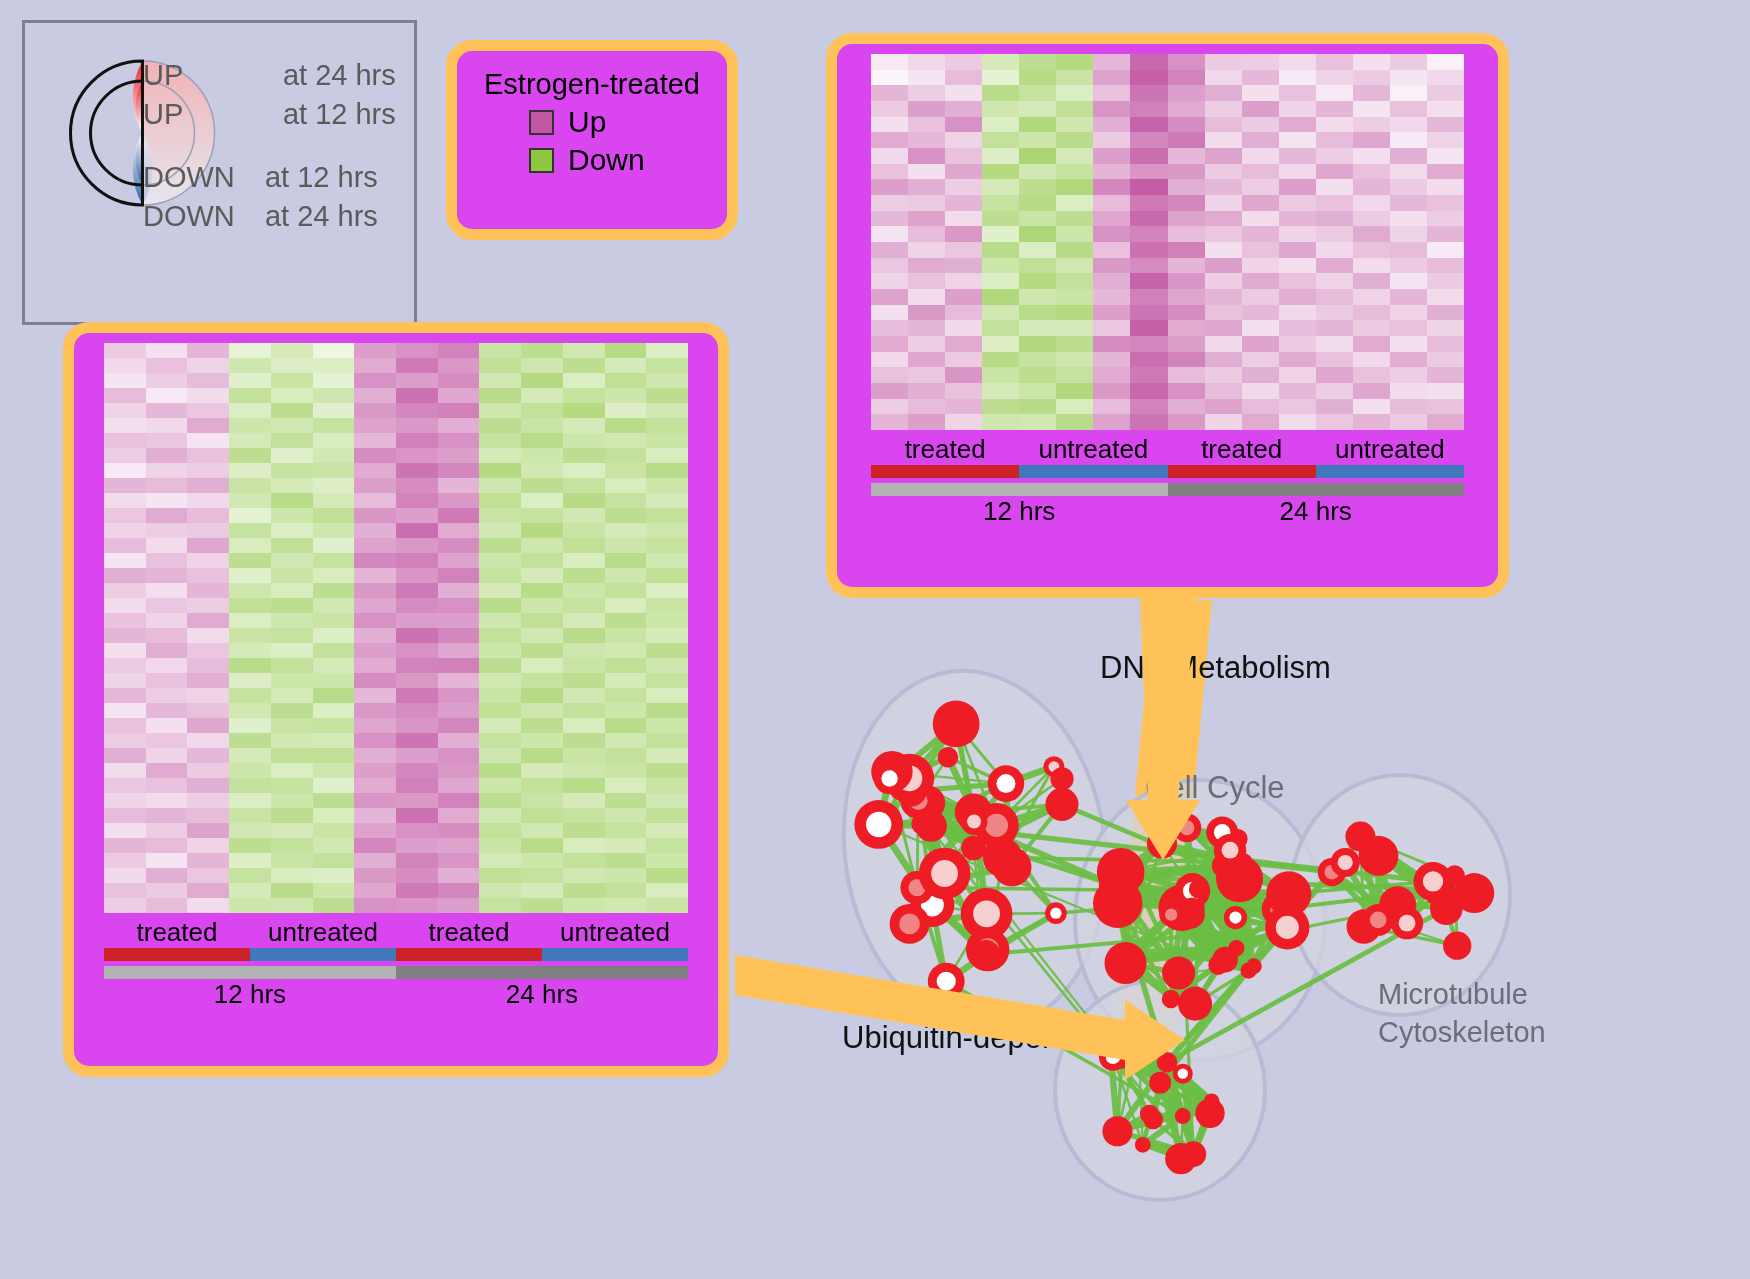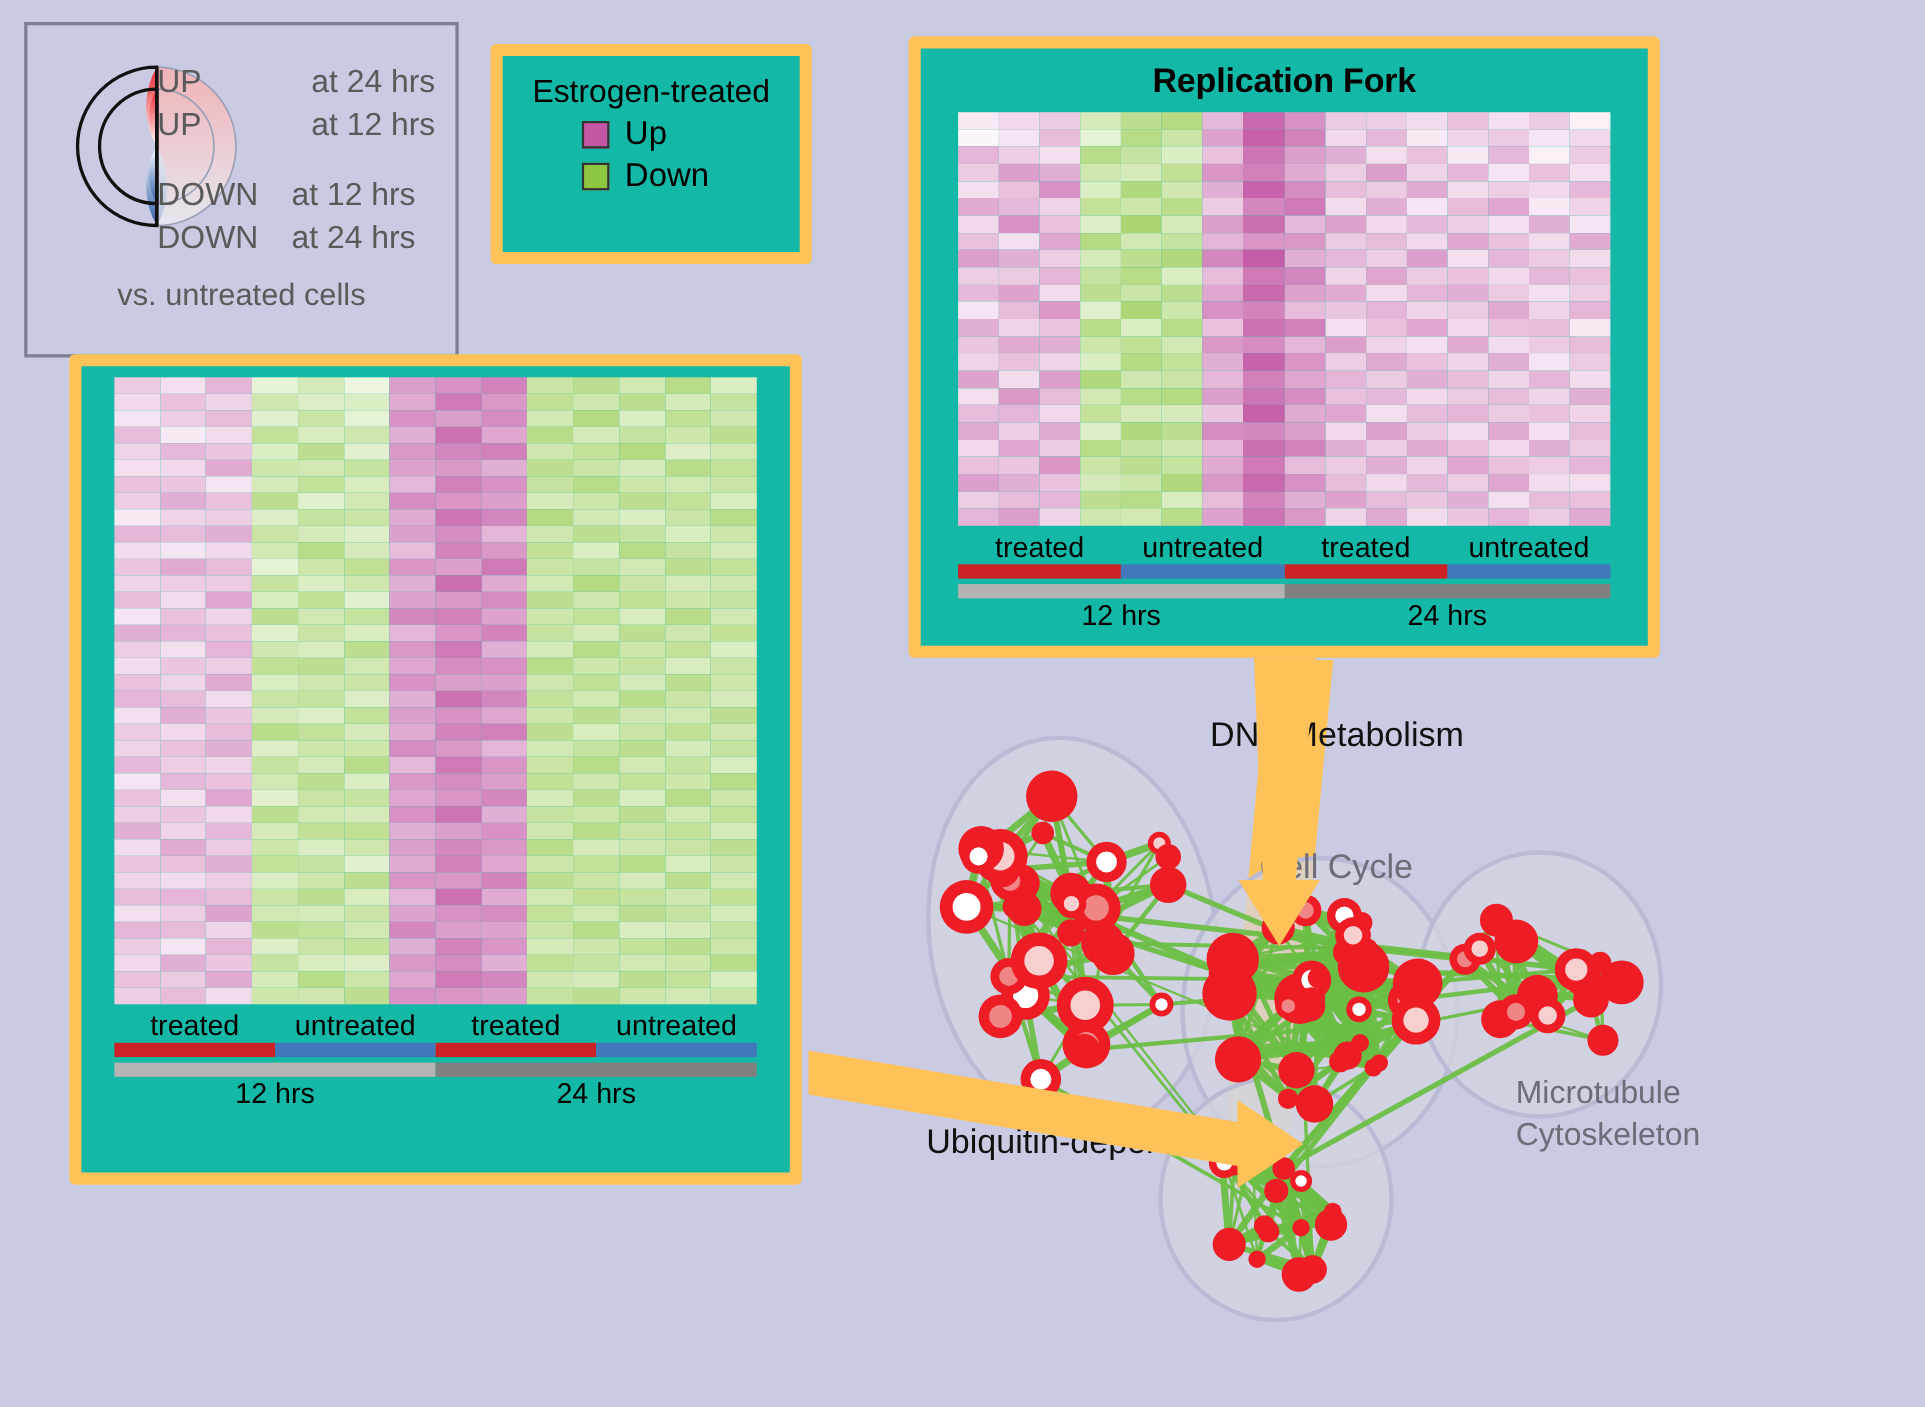--- a/index.html
+++ b/index.html
@@ -17,21 +17,21 @@
   }
   #key-circle{left:40px;top:30px;width:155px;height:160px;}
   .key-row{position:absolute;color:#5a5a5a;font-size:29px;white-space:nowrap;}
   #key-foot{
     position:absolute;left:0;top:228px;width:100%;text-align:center;
     color:#5a5a5a;font-size:28px;line-height:1.22;
   }
 
   
   .card{
-    background:#14b8a6;border:11px solid #ffc259;border-radius:5px;
+    background:#d946ef;border:11px solid #ffc259;border-radius:26px;
     box-sizing:border-box;
   }
   .card-title{
     text-align:center;color:#000;font-size:31px;font-weight:bold;
     padding-top:12px;letter-spacing:-.2px;
   }
 
   
   #legend-card{left:446px;top:40px;width:292px;height:200px;}
   #legend-card .ltitle{
@@ -117,40 +117,38 @@
     <span style="display:inline-block;width:14px;"></span>
     <span>at 12 hrs</span>
   </div>
   <div class="key-row" style="left:118px;top:177px;text-align:right;">
     <span>DOWN</span>
     <span style="display:inline-block;width:14px;"></span>
     <span>at 24 hrs</span>
   </div>
 
   <div id="key-foot">
-    <div>vs. untreated cells</div>
   </div>
 </div>
 
 <div class="abs card" id="legend-card">
   <div class="ltitle">
     <div>Estrogen-treated</div>
   </div>
   <div class="lrow">
     <span class="swatch" id="sw-up" style="background: rgb(194, 87, 164);"></span>
     <span class="lbl">Up</span>
   </div>
   <div class="lrow">
     <span class="swatch" id="sw-down" style="background: rgb(141, 198, 63);"></span>
     <span class="lbl">Down</span>
   </div>
 </div>
 
 <div class="abs card" id="rep-card">
-  <div class="card-title">Replication Fork</div>
   <div class="hm" id="hm-rep" style="margin: 10px 34px 0px; height: 376px; grid-template-columns: repeat(16, 1fr); grid-template-rows: repeat(24, 1fr);">
       <div style="background:rgb(247,234,244)"></div>
       <div style="background:rgb(241,216,234)"></div>
       <div style="background:rgb(236,202,226)"></div>
       <div style="background:rgb(213,234,184)"></div>
       <div style="background:rgb(189,222,144)"></div>
       <div style="background:rgb(181,218,130)"></div>
       <div style="background:rgb(229,184,217)"></div>
       <div style="background:rgb(200,105,174)"></div>
       <div style="background:rgb(215,145,196)"></div>

